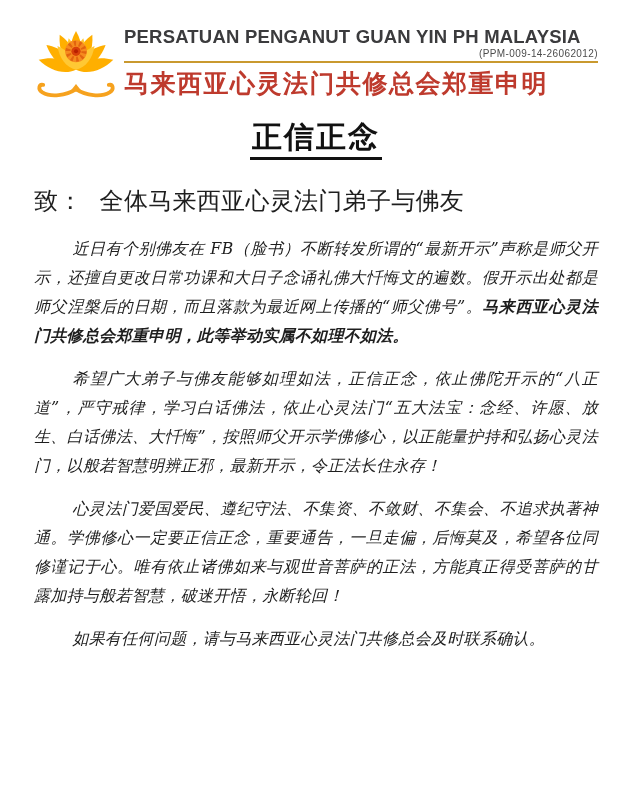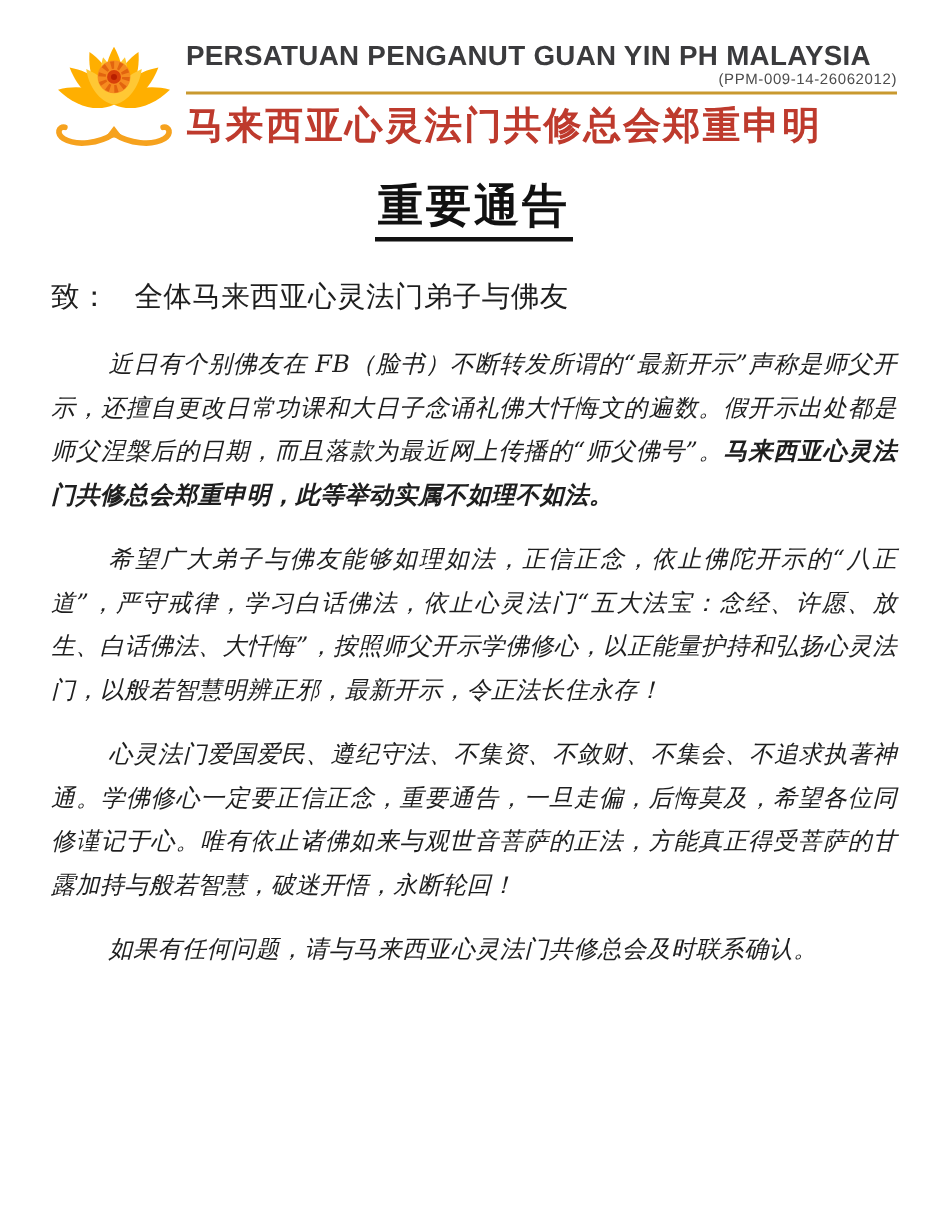--- a/index.html
+++ b/index.html
@@ -54,21 +54,21 @@
     font-weight: bold;
     letter-spacing: 2px;
     color: #111;
   }
   .notice-title .underlined {
     border-bottom: 3px solid #111;
     padding: 0 2px 3px 2px;
   }
 
   
-  .recipient { margin-top: 27px; font-size: 19px; letter-spacing: 0.3px; }
+  .recipient { margin-top: 27px; font-size: 24px; letter-spacing: 0.3px; }
   .recipient .to-label { margin-right: 17px; }
 
   p.para {
     font-size: 16px;
     line-height: 29px;
     text-align: justify;
     text-indent: 2.4em;
     margin-top: 14px;
     letter-spacing: 0.3px;
     word-break: break-all;
@@ -122,21 +122,21 @@
     </div>
     <div class="head-right">
       <div class="en-name">PERSATUAN PENGANUT GUAN YIN PH MALAYSIA</div>
       <div class="reg-no">(PPM-009-14-26062012)</div>
       <div class="gold-divider"></div>
       <div class="zh-name">马来西亚心灵法门共修总会郑重申明</div>
     </div>
   </header>
 
   <h1 class="notice-title">
-    <span class="underlined">重要通告</span>
+    <span class="underlined">正信正念</span>
   </h1>
 
   <div class="recipient">
     <span class="to-label">致：</span><span>全体马来西亚心灵法门弟子与佛友</span>
   </div>
 
   <p class="para first"><span>近日有个别佛友在 FB（脸书）不断转发所谓的“最新开示”声称是师父开示，还擅自更改日常功课和大日子念诵礼佛大忏悔文的遍数。假开示出处都是师父涅槃后的日期，而且落款为最近网上传播的“师父佛号”。</span><b>马来西亚心灵法门共修总会郑重申明，此等举动实属不如理不如法。</b></p>
 
   <p class="para">希望广大弟子与佛友能够如理如法，正信正念，依止佛陀开示的“八正道”，严守戒律，学习白话佛法，依止心灵法门“五大法宝：念经、许愿、放生、白话佛法、大忏悔”，按照师父开示学佛修心，以正能量护持和弘扬心灵法门，以般若智慧明辨正邪，最新开示，令正法长住永存！</p>
 

